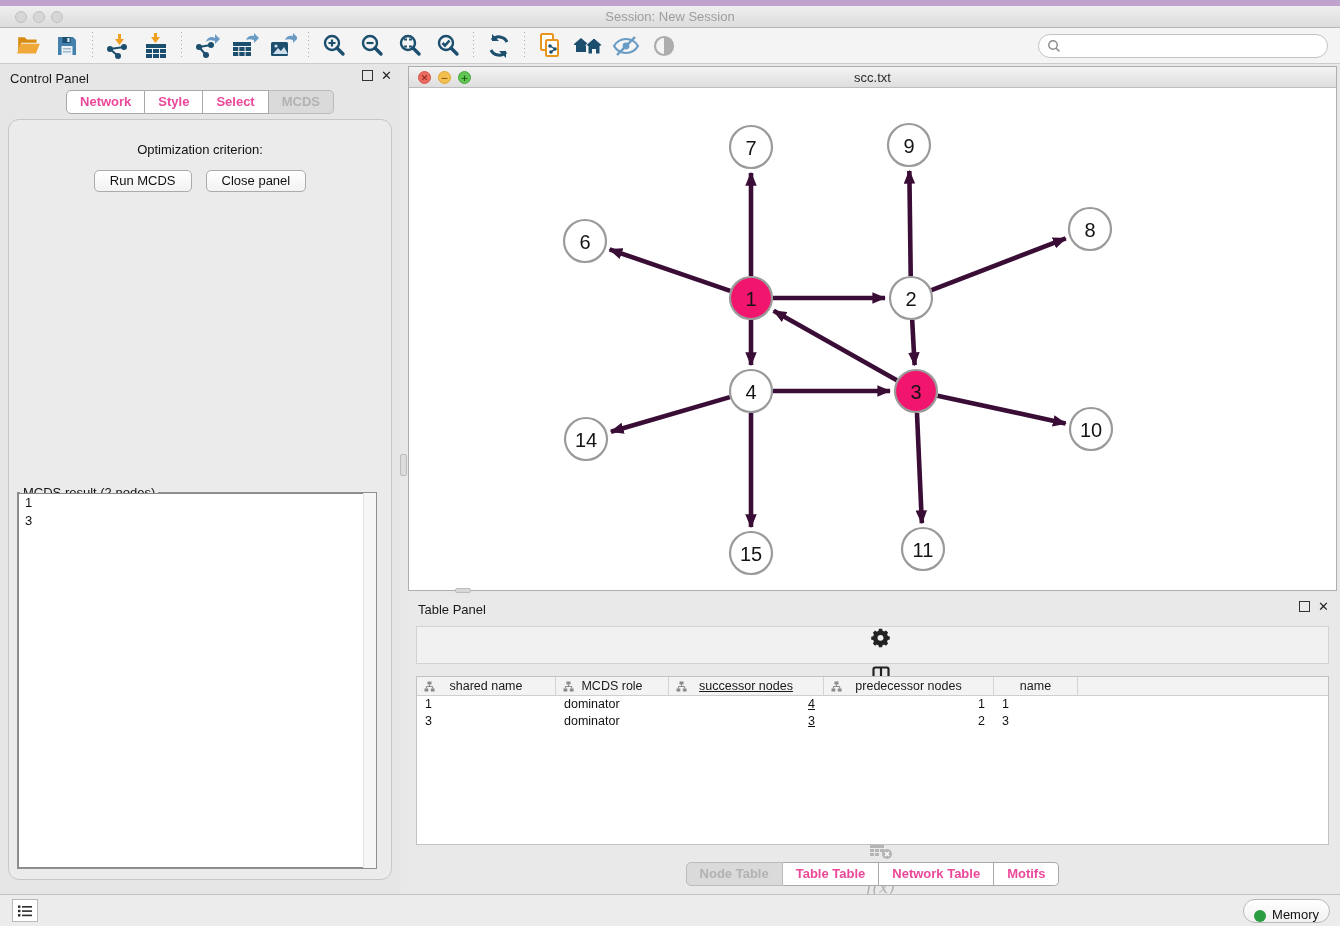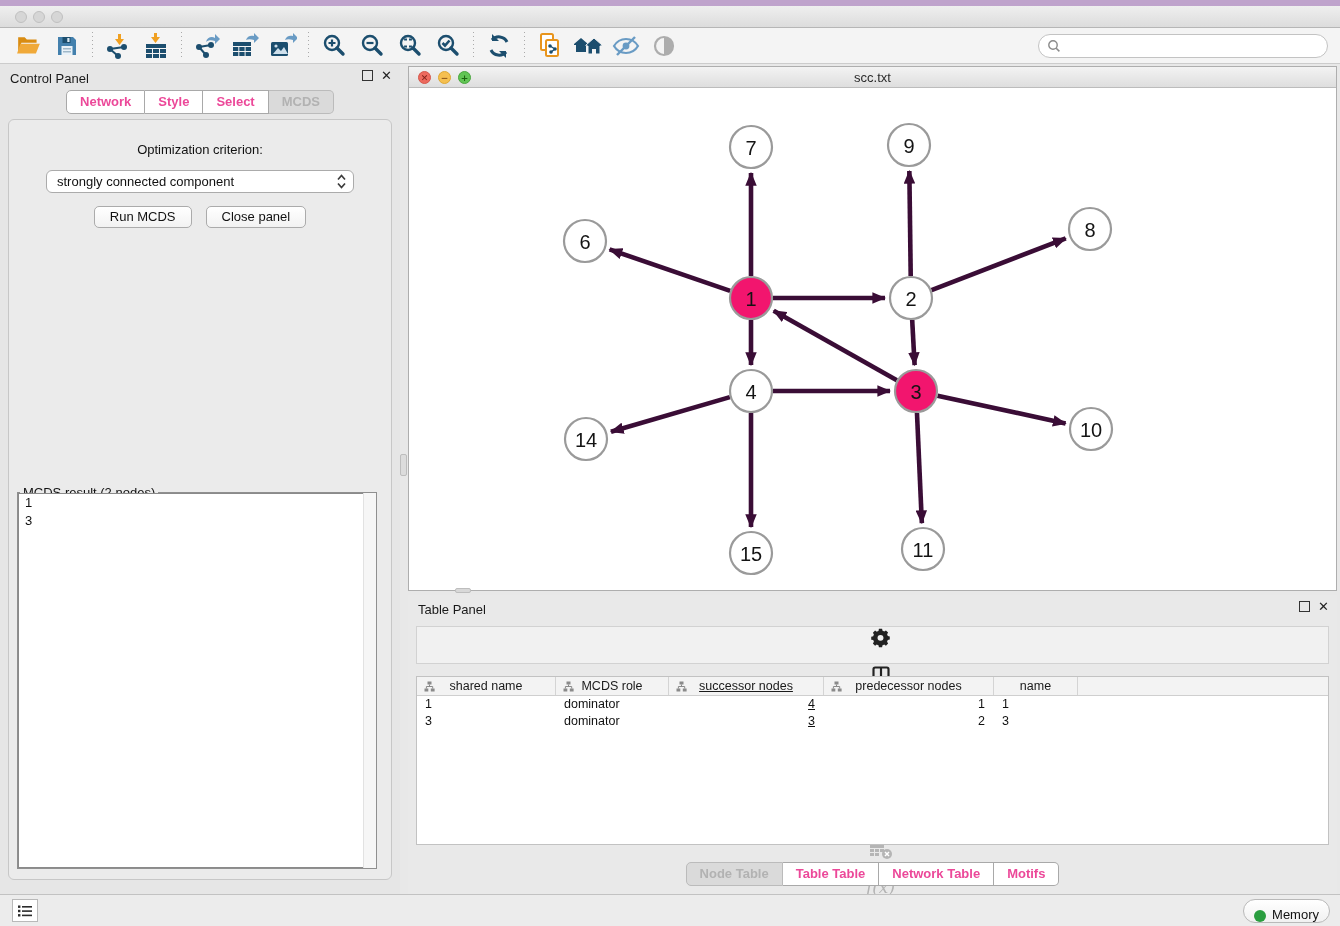--- a/index.html
+++ b/index.html
@@ -38,21 +38,21 @@
   .close-x { font-family:"DejaVu Sans",sans-serif; font-size:13px; font-weight:bold; color:#222; line-height:11px; }
 
   .seg-tabs { display:flex; justify-content:center; position:relative; z-index:2; }
   .seg-tab { font-size:13px; font-weight:bold; color:#ec4899; background:#fff;
     border:1px solid #a9a9a9; border-left:none; padding:3px 13px 4px; }
   .seg-tab:first-child { border-left:1px solid #a9a9a9; border-radius:5px 0 0 5px; }
   .seg-tab:last-child { border-radius:0 5px 5px 0; }
   .seg-tab.selected { background:#dadada; color:#b2b2b2; border-color:#bbb; }
 
   .cp-content { position:absolute; left:8px; right:8px; top:55px; bottom:14px;
-    background:#ebebeb; border:1px solid #c7c7c7; border-radius:6px; }
+    background:#ebebeb; border:1px solid #c7c7c7; border-radius:11px; }
   .opt-label { margin-top:22px; text-align:center; font-size:13px; color:#111; }
   .criterion-select { position:relative; margin:13px auto 0; width:308px; height:23px;
     background:#fff; border:1px solid #ababab; border-radius:6px;
     display:flex; align-items:center; padding-left:10px; font-size:13px; color:#111; }
   .stepper { position:absolute; right:7px; top:3px; display:flex; flex-direction:column; gap:1px; }
   .cp-buttons { display:flex; justify-content:center; gap:14px; margin-top:13px; }
   .mac-btn { background:linear-gradient(#ffffff,#f2f2f2); border:1px solid #ababab;
     border-radius:5px; font-size:13px; color:#111; padding:2px 15px 3px;
     font-family:"Liberation Sans",sans-serif; }
 
@@ -117,20 +117,21 @@
   .mem-dot { width:12px; height:12px; border-radius:50%; background:#2a9d3f; }
 </style>
 </head>
 <body>
 
 <div class="purple-strip"></div>
 <div class="titlebar">
   <div class="tl-circle" style="left:15px"></div>
   <div class="tl-circle" style="left:33px"></div>
   <div class="tl-circle" style="left:51px"></div>
+  <div class="win-title">Session: New Session</div>
 </div>
 
 <div class="toolbar">
   <span class="tb-btn">
     <svg width="26" height="24" viewBox="0 0 24 22">
         <path d="M1 3h7l2 2h9v3H5L2 17V3z" fill="#d98c12"></path>
         <path d="M4 9h18l-3.6 9H1z" fill="#f0a939"></path>
       </svg>
   </span>
   <span class="tb-btn">
@@ -286,31 +287,20 @@
     </span>
   </div>
   <div class="seg-tabs" id="cp-tabs">
       <div class="seg-tab">Network</div>
       <div class="seg-tab">Style</div>
       <div class="seg-tab">Select</div>
       <div class="seg-tab selected">MCDS</div>
     </div>
   <div class="cp-content">
     <div class="opt-label">Optimization criterion:</div>
-    <div class="criterion-select">
-      <span>strongly connected component</span>
-      <span class="stepper">
-        <svg width="9" height="7" viewBox="0 0 9 7">
-            <path d="M1 5.5L4.5 1.5L8 5.5" fill="none" stroke="#3c3c3c" stroke-width="1.7"></path>
-          </svg>
-        <svg width="9" height="7" viewBox="0 0 9 7">
-            <path d="M1 1.5L4.5 5.5L8 1.5" fill="none" stroke="#3c3c3c" stroke-width="1.7"></path>
-          </svg>
-      </span>
-    </div>
     <div class="cp-buttons">
       <button class="mac-btn">Run MCDS</button>
       <button class="mac-btn">Close panel</button>
     </div>
     <div class="mcds-fieldset">
       <span class="mcds-legend">MCDS result (2 nodes)</span>
       <div class="mcds-list" id="mcds-list">
           <div class="mcds-item">1</div>
           <div class="mcds-item">3</div>
         </div>

